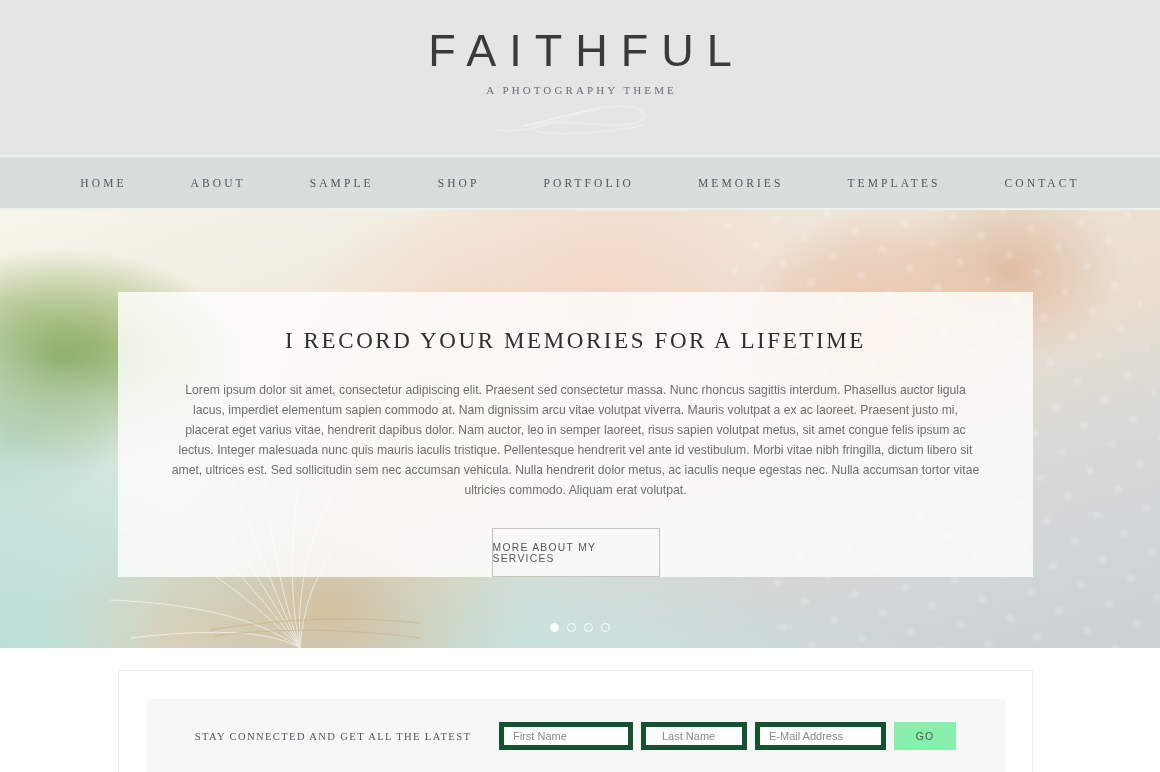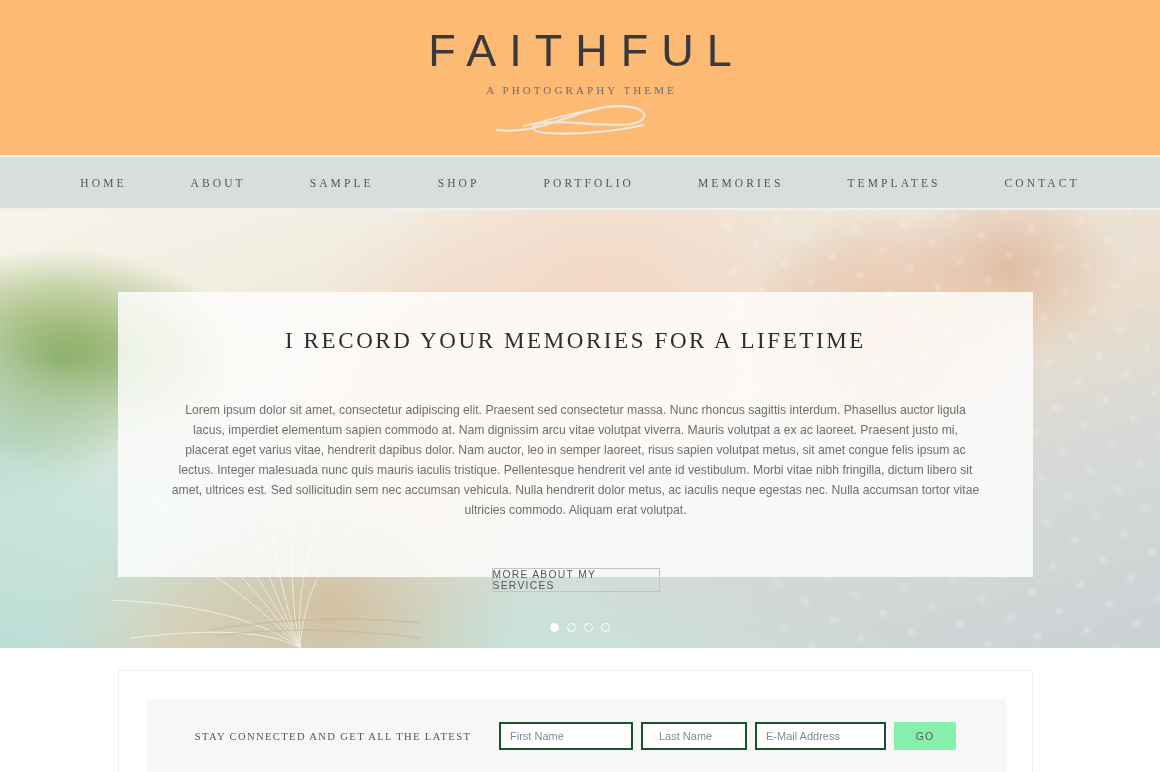--- a/index.html
+++ b/index.html
@@ -19,21 +19,21 @@
     background: #ffffff;
     overflow: hidden;
   }
 
   
   .header {
     position: absolute;
     top: 0; left: 0;
     width: 1160px;
     height: 155px;
-    background: #fdba74;
+    background: #e5e5e5;
     display: flex;
     flex-direction: column;
     align-items: center;
     justify-content: flex-start;
   }
 
   .logo-title {
     margin-top: 28px;
     font-family: "Liberation Sans", sans-serif;
     font-size: 45px;
@@ -150,21 +150,20 @@
 
   .hero-overlay {
     position: absolute;
     left: 118px; top: 82px;
     width: 915px; height: 285px;
     background: rgba(255,255,255,0.80);
     display: flex;
     flex-direction: column;
     align-items: center;
     padding-top: 24px;
-    gap: 20px;
   }
 
   .hero-title {
     font-family: "Liberation Serif", serif;
     font-size: 23px;
     font-weight: 400;
     letter-spacing: 2.6px;
     color: #2e2e30;
     text-align: center;
     margin-top: 12px;
@@ -249,21 +248,21 @@
 
   .newsletter-fields {
     display: flex;
     align-items: center;
     gap: 8px;
     margin-left: 6px;
   }
 
   .nl-input {
     height: 28px;
-    border: 2px solid #14532d;
+    border: 5px solid #14532d;
     background: #ffffff;
     font-family: "Liberation Sans", sans-serif;
     font-size: 11px;
     color: #333;
     padding: 0 9px;
     outline: none;
   }
   .nl-input::placeholder { color: #86888c; }
   .nl-first { width: 134px; }
   .nl-last  { width: 106px; padding-left: 16px; }

